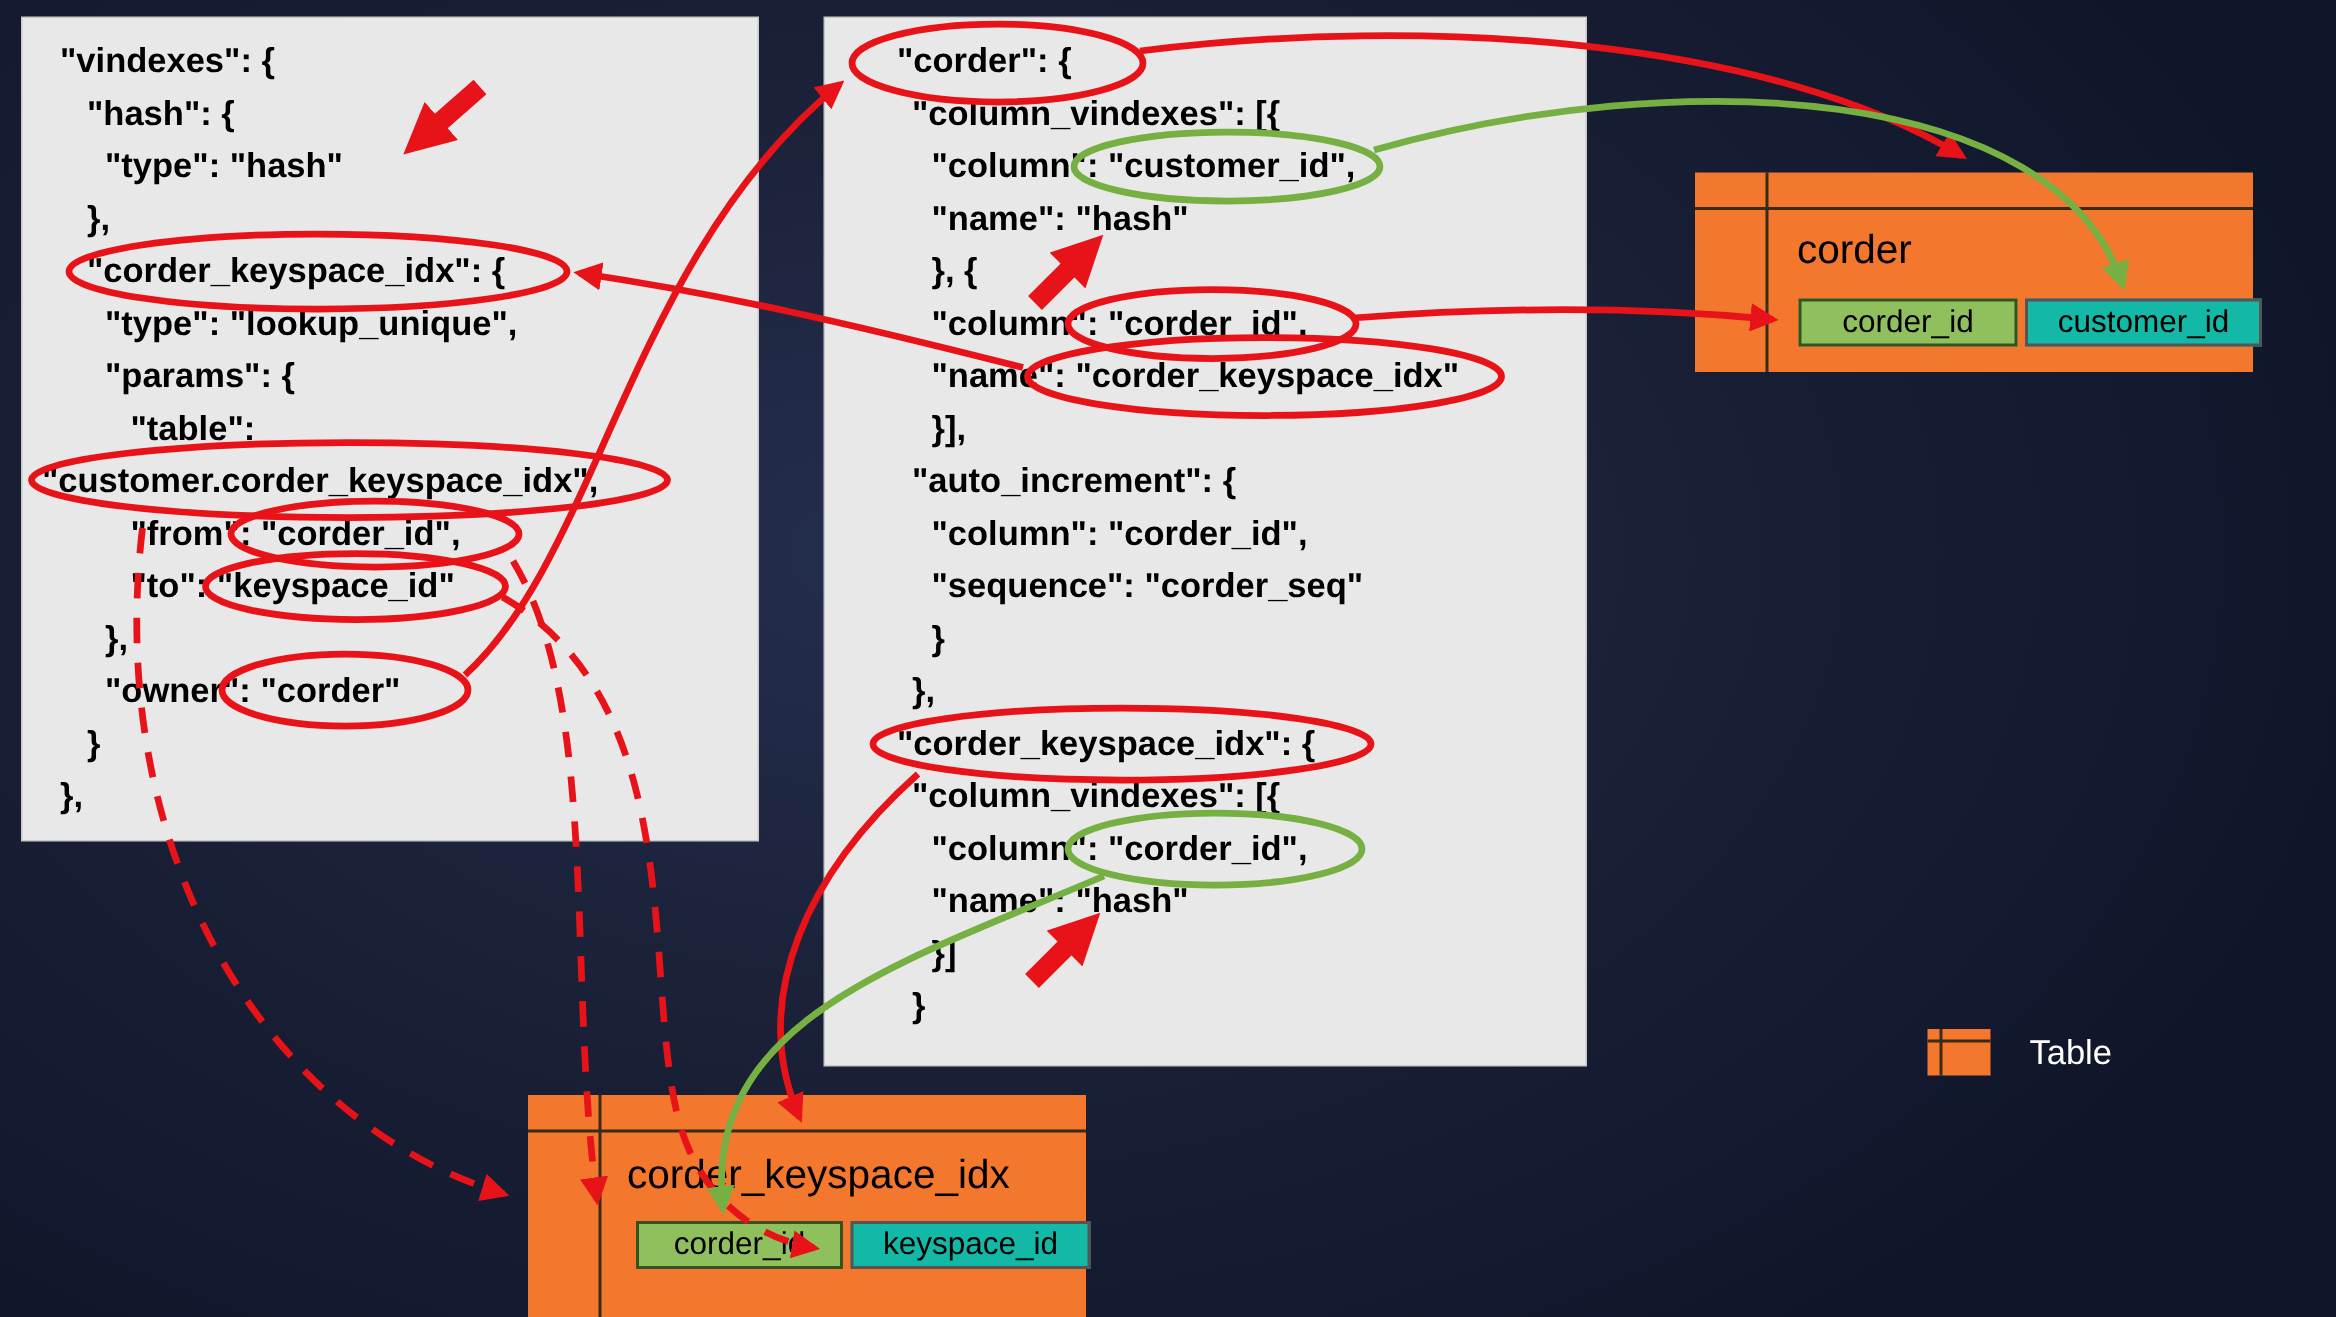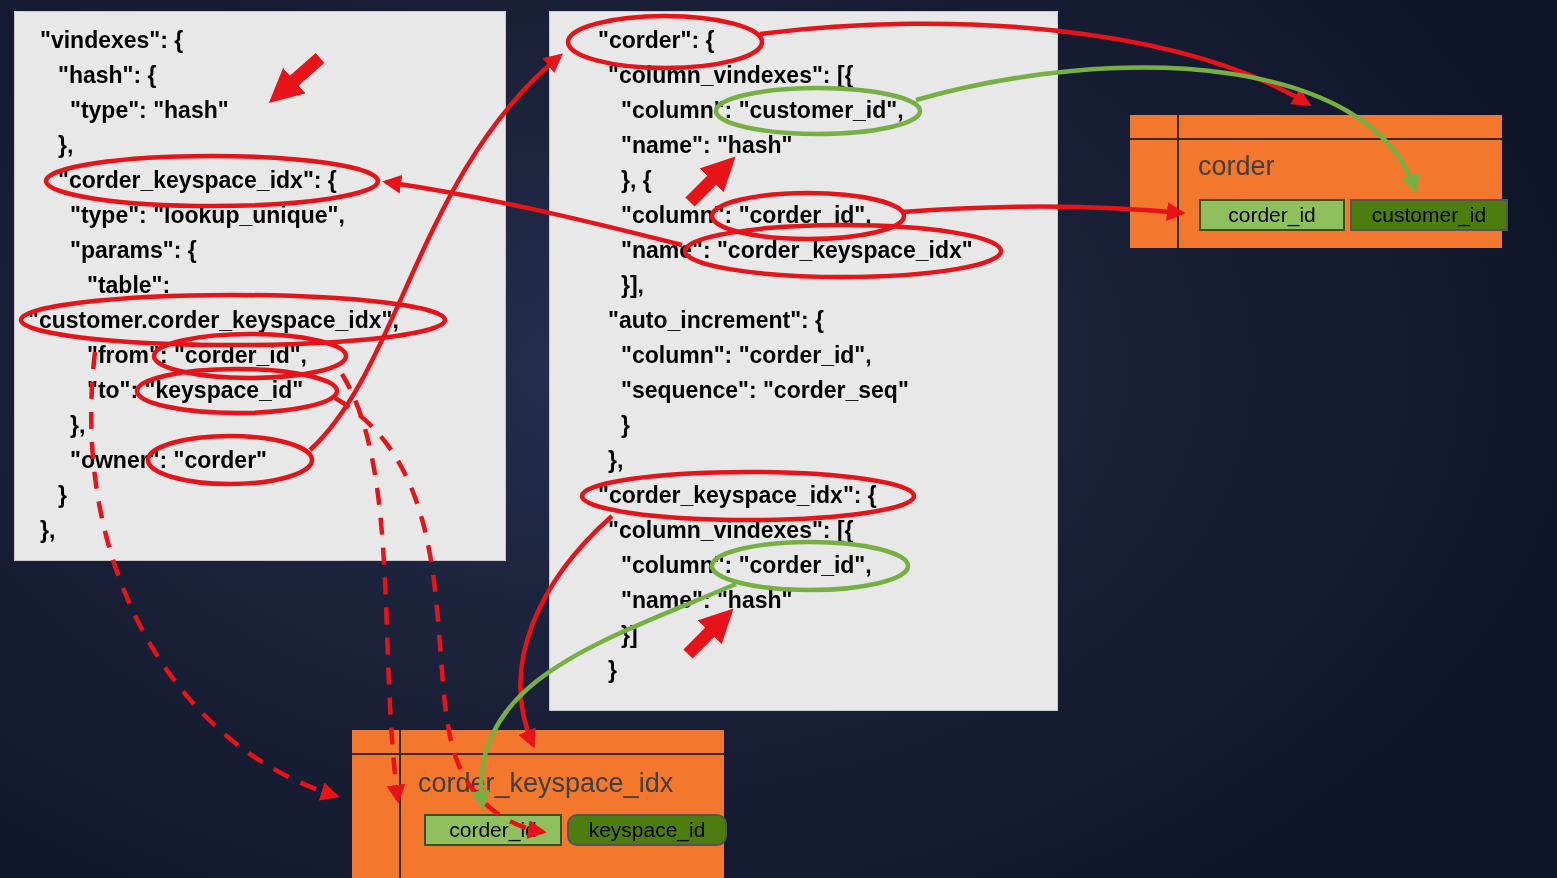--- a/index.html
+++ b/index.html
@@ -21,35 +21,35 @@
   #leftPanel .i3 { padding-left:72px; }
   #leftPanel .iw { padding-left:13px; }
   #midPanel .i0 { padding-left:48px; }
   #midPanel .i1 { padding-left:58px; }
   #midPanel .i2 { padding-left:71px; }
 
   
   .dbtable { position:absolute; background:#f4772e; }
   .t-vline { position:absolute; top:0; bottom:0; left:47px; width:2px; background:#3a2a18; }
   .t-hline { position:absolute; left:0; right:0; top:23px; height:2px; background:#3a2a18; }
-  .t-title { position:absolute; font-size:27px; color:#404040; }
+  .t-title { position:absolute; font-size:27px; color:#000000; }
   .t-cols  { position:absolute; display:flex; gap:5px;padding-left:12px; }
   .t-cell  { height:32px; display:flex; align-items:center; justify-content:center;
-             font-size:21px; color:#000; background:#4d7c0f; border:2px solid #555; }
+             font-size:21px; color:#000; background:#14b8a6; border:2px solid #555; }
   .t-cell.pk { background:#90c05e; border-color:#365220; }
   #corderTable { left:1130px; top:115px; width:372px; height:133px; }
   #corderTable .t-title { left:68px; top:36px; }
   #corderTable .t-cols  { left:57px; top:84px; }
   #corderTable .c0 { width:146px; }
   #corderTable .c1 { width:158px; }
   #ckiTable { left:352px; top:730px; width:372px; height:159px; }
   #ckiTable .t-title { left:66px; top:38px; }
   #ckiTable .t-cols  { left:60px; top:84px; }
   #ckiTable .c0 { width:138px; }
-  #ckiTable .c1 { width:160px;border-radius:10px; }
+  #ckiTable .c1 { width:160px; }
 
   
   .legend { position:absolute; left:1285px; top:683px; }
   .lrow { display:flex; align-items:center; height:37px; margin-bottom:13px; }
   .licon { width:58px; display:flex; align-items:center; }
   .llabel { color:#fff; font-size:23px; margin-left:10px; white-space:nowrap; }
   .icon-table { width:42px; height:31px; background:#f4772e; position:relative; }
   .icon-table::before { content:""; position:absolute; top:0; bottom:0; left:8px; width:2px; background:#3a2a18; }
   .icon-table::after  { content:""; position:absolute; left:0; right:0; top:7px; height:2px; background:#3a2a18; }
   .icon-pk { width:27px; height:27px; background:#90c05e; }
@@ -118,20 +118,26 @@
     <div class="t-vline"></div>
     <div class="t-hline"></div>
     <div class="t-title">corder_keyspace_idx</div>
     <div class="t-cols">
       <div class="t-cell pk c0">corder_id</div>
       <div class="t-cell c1">keyspace_id</div>
     </div>
   </div>
 
   <div class="legend">
+    <div class="lrow">
+      <div class="licon">
+          <div class="icon-table"></div>
+        </div>
+      <div class="llabel">Table</div>
+    </div>
   </div>
 
   <svg class="overlay" viewBox="0 0 1557 878">
     <defs>
       <marker id="mR" viewBox="0 0 10 10" refX="8" refY="5" markerWidth="4.2" markerHeight="4.2" orient="auto">
         <path d="M0,0 L10,5 L0,10 z" fill="#e81219"></path>
       </marker>
       <marker id="mG" viewBox="0 0 10 10" refX="8" refY="5" markerWidth="4.2" markerHeight="4.2" orient="auto">
         <path d="M0,0 L10,5 L0,10 z" fill="#76b043"></path>
       </marker>

